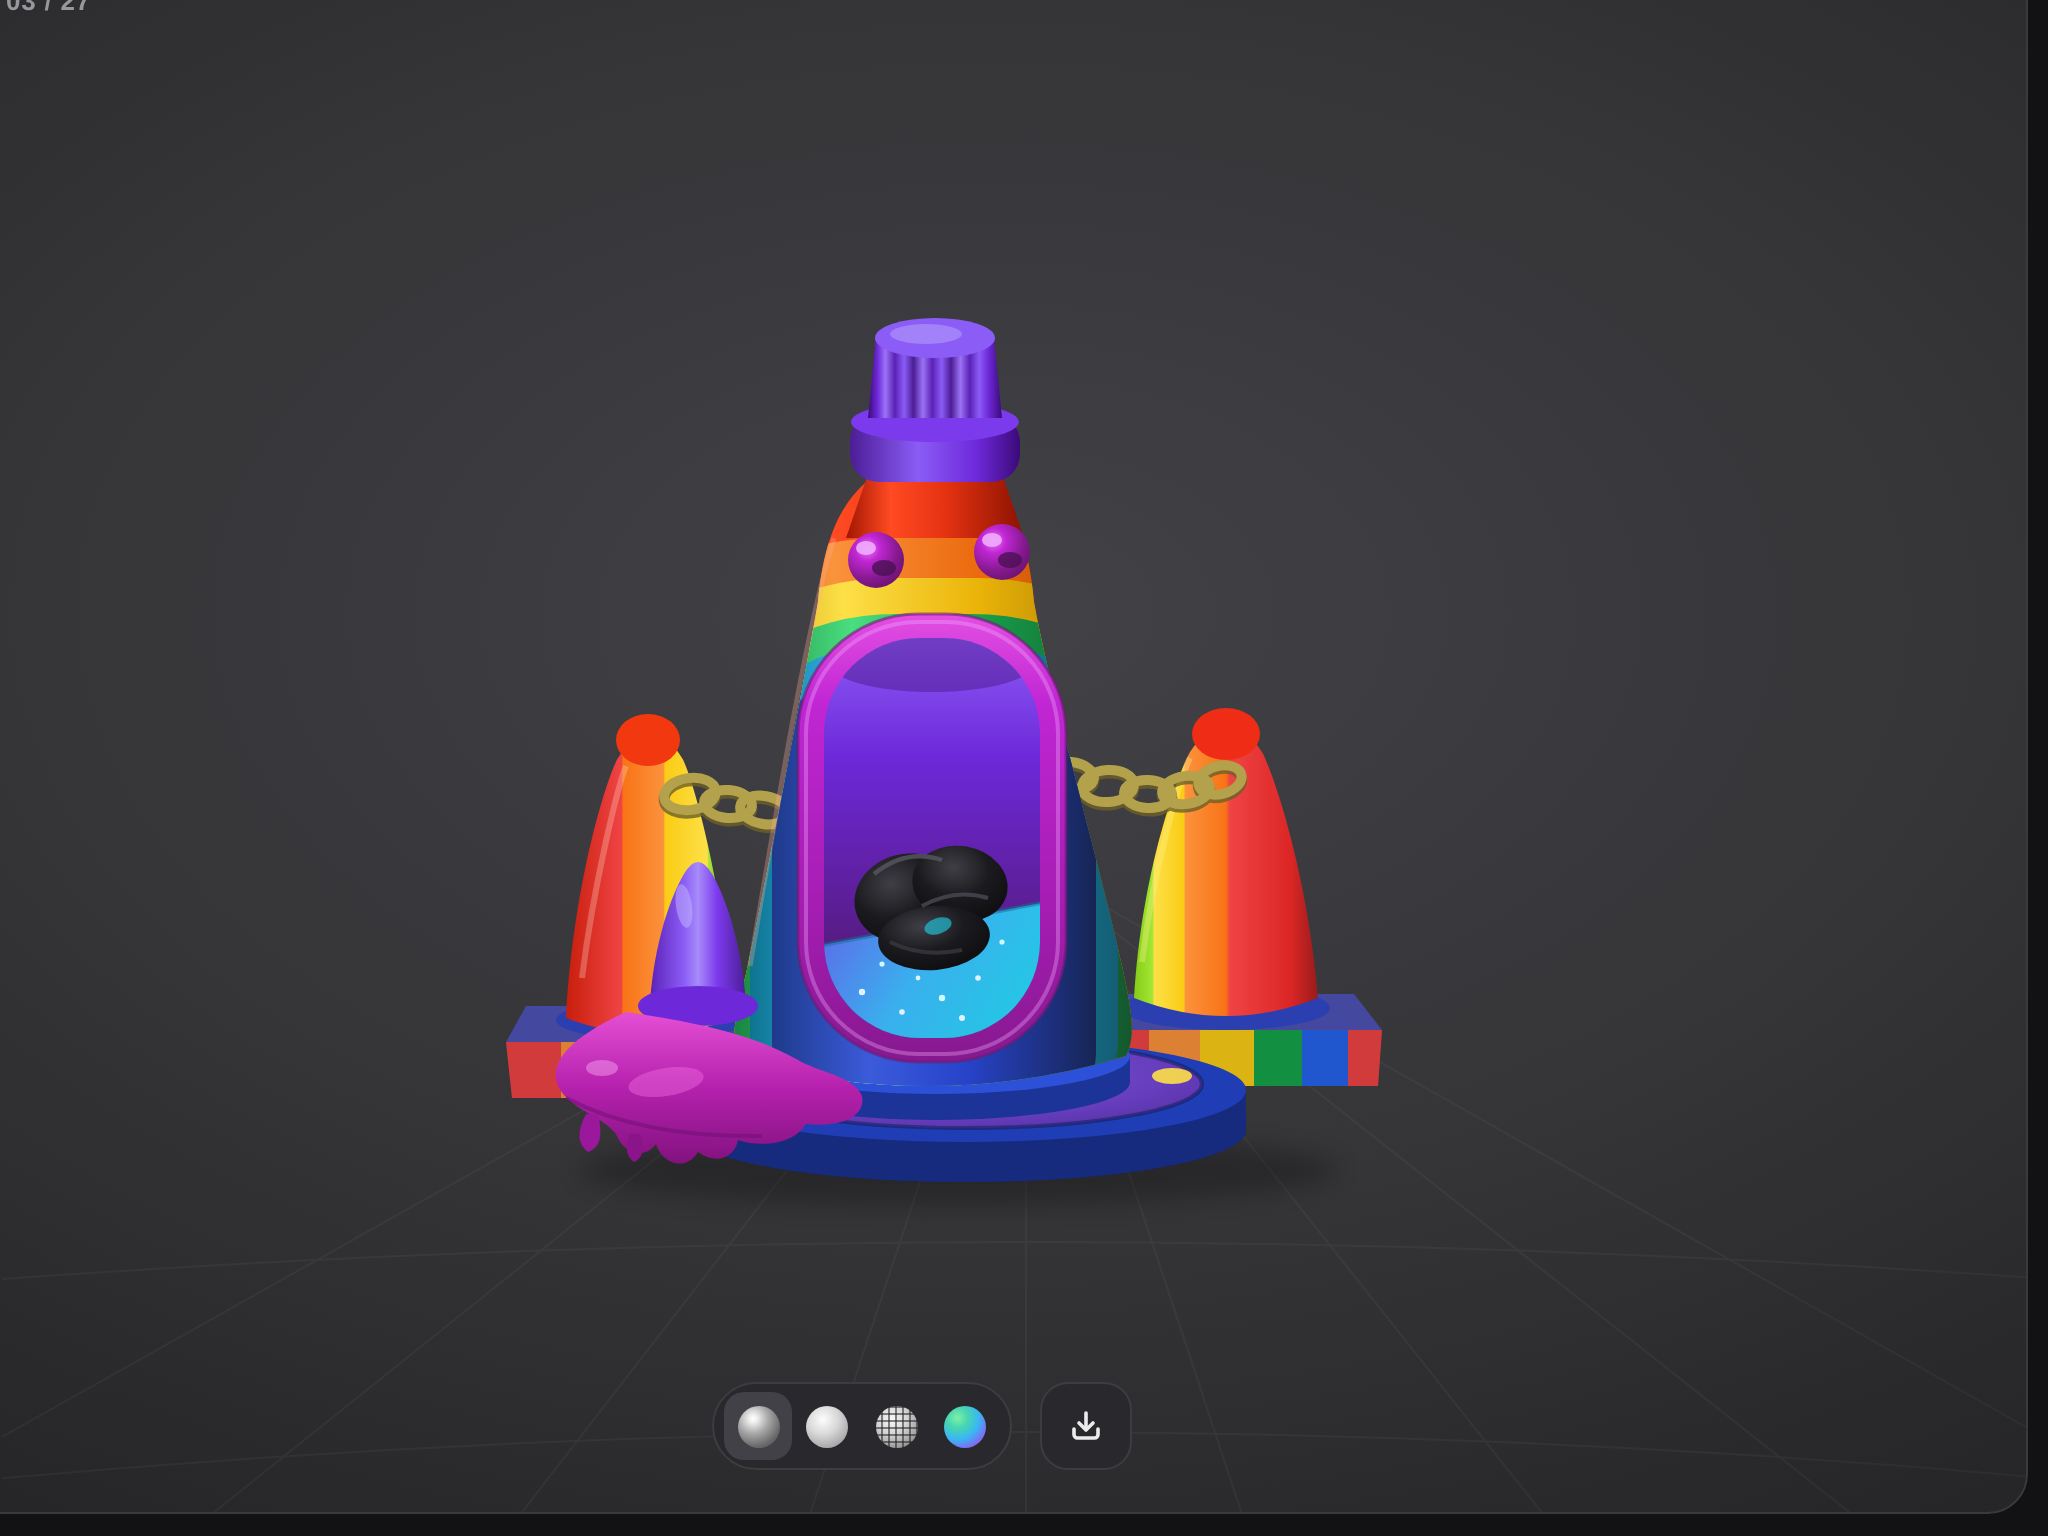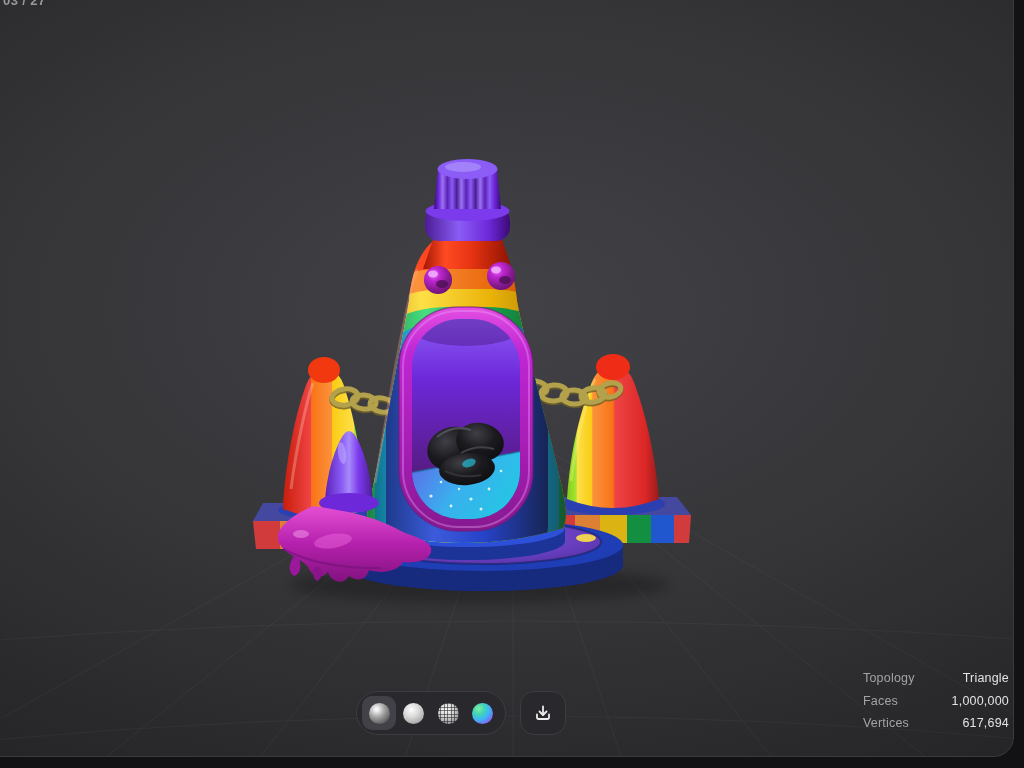--- a/index.html
+++ b/index.html
@@ -375,28 +375,14 @@
   </div>
 
   <button class="download-btn" aria-label="download">
     <svg width="20" height="20" viewBox="0 0 20 20" fill="none" stroke="#ececec" stroke-width="1.8" stroke-linecap="round" stroke-linejoin="round">
       <line x1="10" y1="3.5" x2="10" y2="11.5"></line>
       <path d="M6.5,8.5 L10,12 L13.5,8.5"></path>
       <path d="M4,11.5 v2.8 a1.7,1.7 0 0 0 1.7,1.7 h8.6 a1.7,1.7 0 0 0 1.7,-1.7 v-2.8"></path>
     </svg>
   </button>
 
-  <div class="stats">
-    <div class="stat-row">
-      <span class="stat-label">Topology</span>
-      <span class="stat-value">Triangle</span>
-    </div>
-    <div class="stat-row">
-      <span class="stat-label">Faces</span>
-      <span class="stat-value">1,000,000</span>
-    </div>
-    <div class="stat-row">
-      <span class="stat-label">Vertices</span>
-      <span class="stat-value">617,694</span>
-    </div>
-  </div>
 
 </div>
 
 </body></html>

